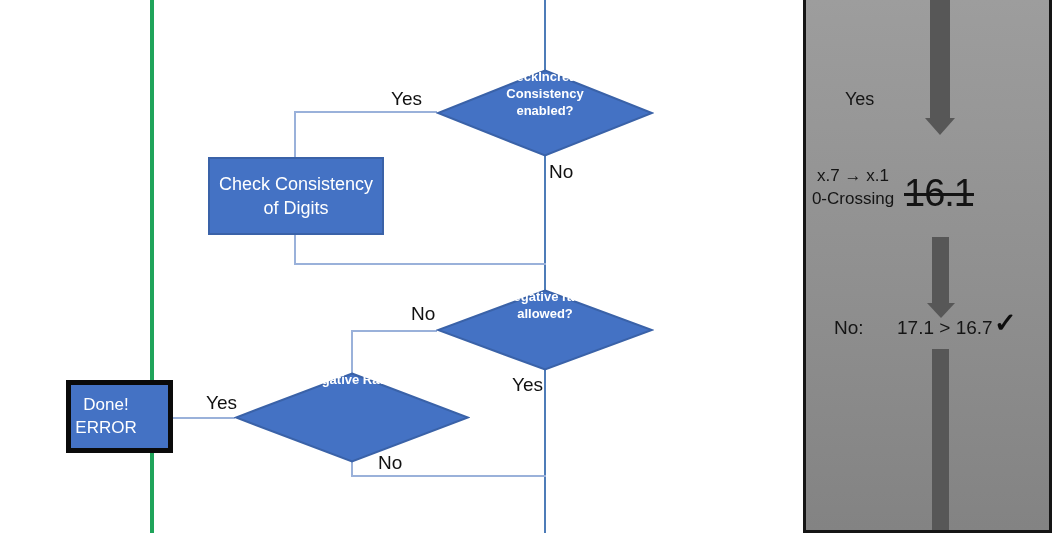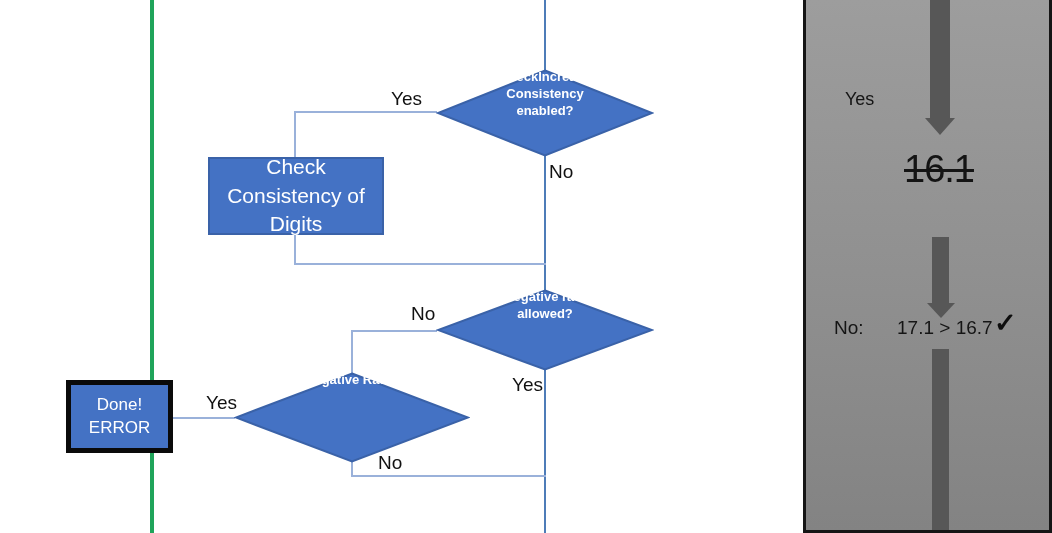--- a/index.html
+++ b/index.html
@@ -19,41 +19,41 @@
   .diamond .dtext{
     position:absolute;inset:0;display:flex;justify-content:center;
     color:#fff;font-size:13px;line-height:1.3;text-align:center;font-weight:600;
   }
   .dtext span{display:block;}
   .proc{
     z-index:3;background:var(--shape-fill);border:2px solid var(--shape-border);
     display:flex;align-items:center;justify-content:center;text-align:center;
     color:#fff;box-sizing:border-box;
   }
-  .proc-check{font-size:21px;line-height:1.35;}
+  .proc-check{font-size:18px;line-height:1.35;}
   .done-box{
     z-index:4;background:var(--shape-fill);border:5px solid #0a0a0a;
-    display:flex;align-items:center;justify-content:center;text-align:center;
+    display:flex;align-items:center;text-align:center;
     color:#fff;font-size:17px;line-height:1.3;box-sizing:border-box;
   }
   .done-box .inner{width:70px;}
   .edge-label{z-index:5;color:#111;font-size:19px;line-height:1;}
   
   .panel{
     left:803px;top:0;width:249px;height:533px;box-sizing:border-box;
     background:linear-gradient(180deg,#9d9d9d 0%,#8f8f8f 55%,#838383 100%);
     border:3px solid #151515;border-top:none;z-index:6;
   }
   .panel .abs{position:absolute;}
   .arrow-shaft{background:var(--panel-arrow);}
   .arrow-head{width:0;height:0;border-left:15px solid transparent;border-right:15px solid transparent;border-top:17px solid var(--panel-arrow);}
   .panel-label{color:#151515;font-size:18px;line-height:1;}
   .note{color:#151515;font-size:17px;line-height:23px;text-align:center;width:94px;}
   .bigvals{color:#141414;font-size:38px;line-height:35px;letter-spacing:-1px;}
-  .struck{text-decoration:line-through;text-decoration-thickness:2.5px;}
+  .struck{text-decoration:line-through;text-decoration-thickness:2.5px;margin-top:24px;}
   .result{color:#151515;font-size:19px;line-height:1;}
   .check{color:#0d0d0d;font-size:27px;font-weight:bold;line-height:1;}
 </style>
 </head>
 <body>
 
 <div id="stage">
 
   <div class="abs vline-main" style="left:544px;top:0;height:533px;"></div>
 
@@ -113,20 +113,24 @@
   <div class="abs edge-label" style="left:206px;top:393px;">Yes</div>
   <div class="abs edge-label" style="left:378px;top:453px;">No</div>
 
   <div class="abs panel">
 
     <div class="abs arrow-shaft" style="left:124px;top:0;width:20px;height:118px;"></div>
     <div class="abs arrow-head" style="left:119px;top:118px;"></div>
 
     <div class="abs panel-label" style="left:39px;top:90px;">Yes</div>
 
+    <div class="abs note" style="left:0px;top:164px;">
+      <div>x.7 → x.1</div>
+      <div>0-Crossing</div>
+    </div>
 
     <div class="abs bigvals" style="left:98px;top:152px;">
       <div class="struck">16.1</div>
     </div>
 
     <div class="abs arrow-shaft" style="left:126px;top:237px;width:17px;height:66px;"></div>
     <div class="abs arrow-head" style="left:121px;top:303px;border-left-width:14px;border-right-width:14px;border-top-width:15px;"></div>
 
     <div class="abs result" style="left:28px;top:318px;text-align:center;">No:</div>
     <div class="abs result" style="left:91px;top:318px;">17.1 &gt; 16.7</div>

